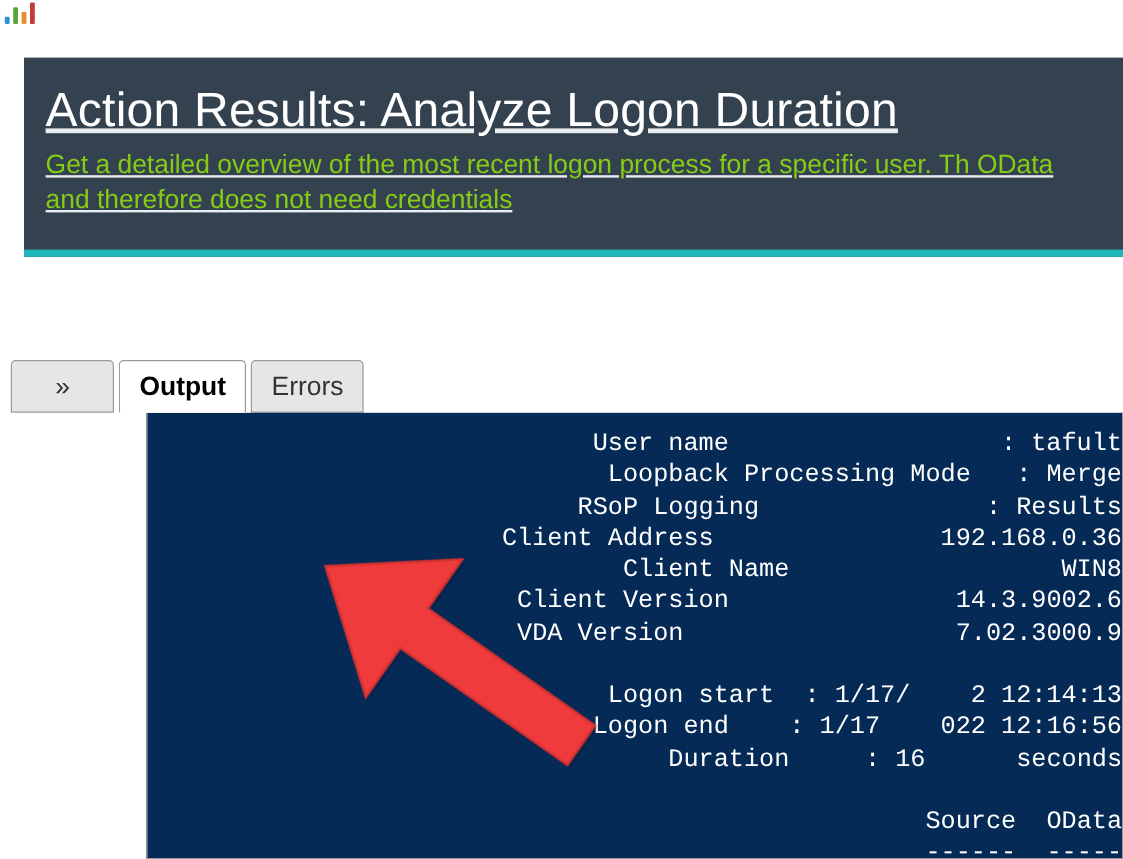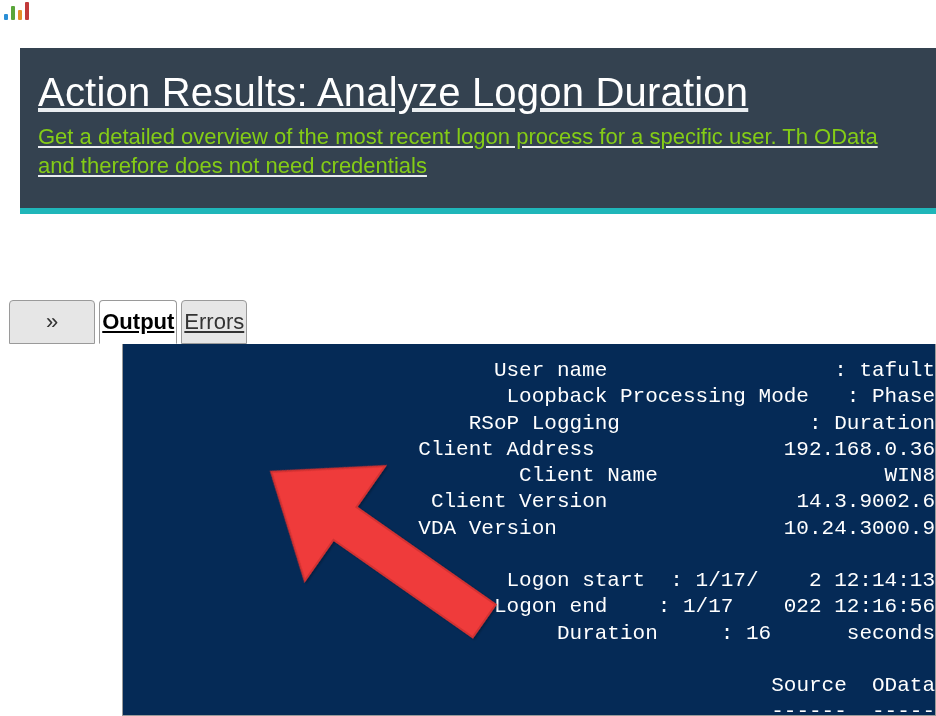--- a/index.html
+++ b/index.html
@@ -21,21 +21,21 @@
   .b1{height:6px;background:#2a8fd6;}
   .b2{height:14px;background:#5aa63a;}
   .b3{height:10px;background:#e48f2a;}
   .b4{height:18px;background:#c23a3a;}
 
   .hdr{position:absolute;top:48px;left:20px;right:0;background:var(--header-bg);color:#e9edf0;padding:22px 18px 28px 18px;border-bottom:6px solid var(--header-sep);text-decoration:underline;}
   .hdr h1{margin:0 0 8px 0;font-weight:400;font-size:40px;letter-spacing:0.2px;color:#fff;}
   .hdr p{margin:0;font-size:22px;line-height:1.3;color:#84cc16;}
 
   .tabs{position:absolute;top:300px;left:9px;display:flex;gap:4px;align-items:stretch;}
-  .tab{border:1px solid var(--tab-border);border-top-left-radius:4px;border-top-right-radius:4px;padding:8px 2px;font-size:22px;position:relative;user-select:none;text-decoration:underline;}
+  .tab{border:1px solid var(--tab-border);border-top-left-radius:4px;border-top-right-radius:4px;padding:8px 16px;font-size:22px;position:relative;user-select:none;}
   .expand-btn{border:1px solid var(--tab-border);border-top-left-radius:4px;border-top-right-radius:4px;background:var(--tab-inactive-bg);padding:8px 36px;font-size:22px;position:relative;cursor:pointer;color:#333;}
   .tab.active{background:var(--tab-active-bg);font-weight:700;z-index:2;border-bottom-color:var(--tab-active-bg);}
   .tab.inactive{background:var(--tab-inactive-bg);color:#333;cursor:pointer;text-align:center;}
 
   .console-wrap{position:absolute;top:344px;left:122px;right:0;bottom:0;border:1px solid var(--tab-border);border-top:none;background:var(--console-bg);text-align:right;}
   .console{color:var(--console-fg);font-family:"Consolas","Courier New",monospace;font-size:21px;line-height:1.25;white-space:pre;padding:14px 0 0 12px;}
 
   
   .arrow{position:absolute;pointer-events:none;}
 </style>
@@ -63,26 +63,26 @@
     <div class="tab active">
       <span>Output</span>
     </div>
     <div class="tab inactive">
       <span>Errors</span>
     </div>
   </div>
 
   <div class="console-wrap">
 <div class="console">User name                  : <span>tafult</span>
-Loopback Processing Mode   : <span>Phase</span>
-RSoP Logging               : <span>Duration</span>
+Loopback Processing Mode   : <span>Merge</span>
+RSoP Logging               : <span>Results</span>
 Client Address               <span>192.168.0.36</span>
 Client Name                  <span>WIN8</span>
 Client Version               <span>14.3.9002.6</span>
-VDA Version                  <span>10.24.3000.9</span>
+VDA Version                  <span>7.02.3000.9</span>
 
 Logon start  : <span>1/17/    2 12:14:13</span>
 Logon end    : <span>1/17    022 12:16:56</span>
 Duration     : <span>16      seconds</span>
 
 <span>Source  OData</span>
 <span>------  -----</span>
 
 </div>
   </div>

